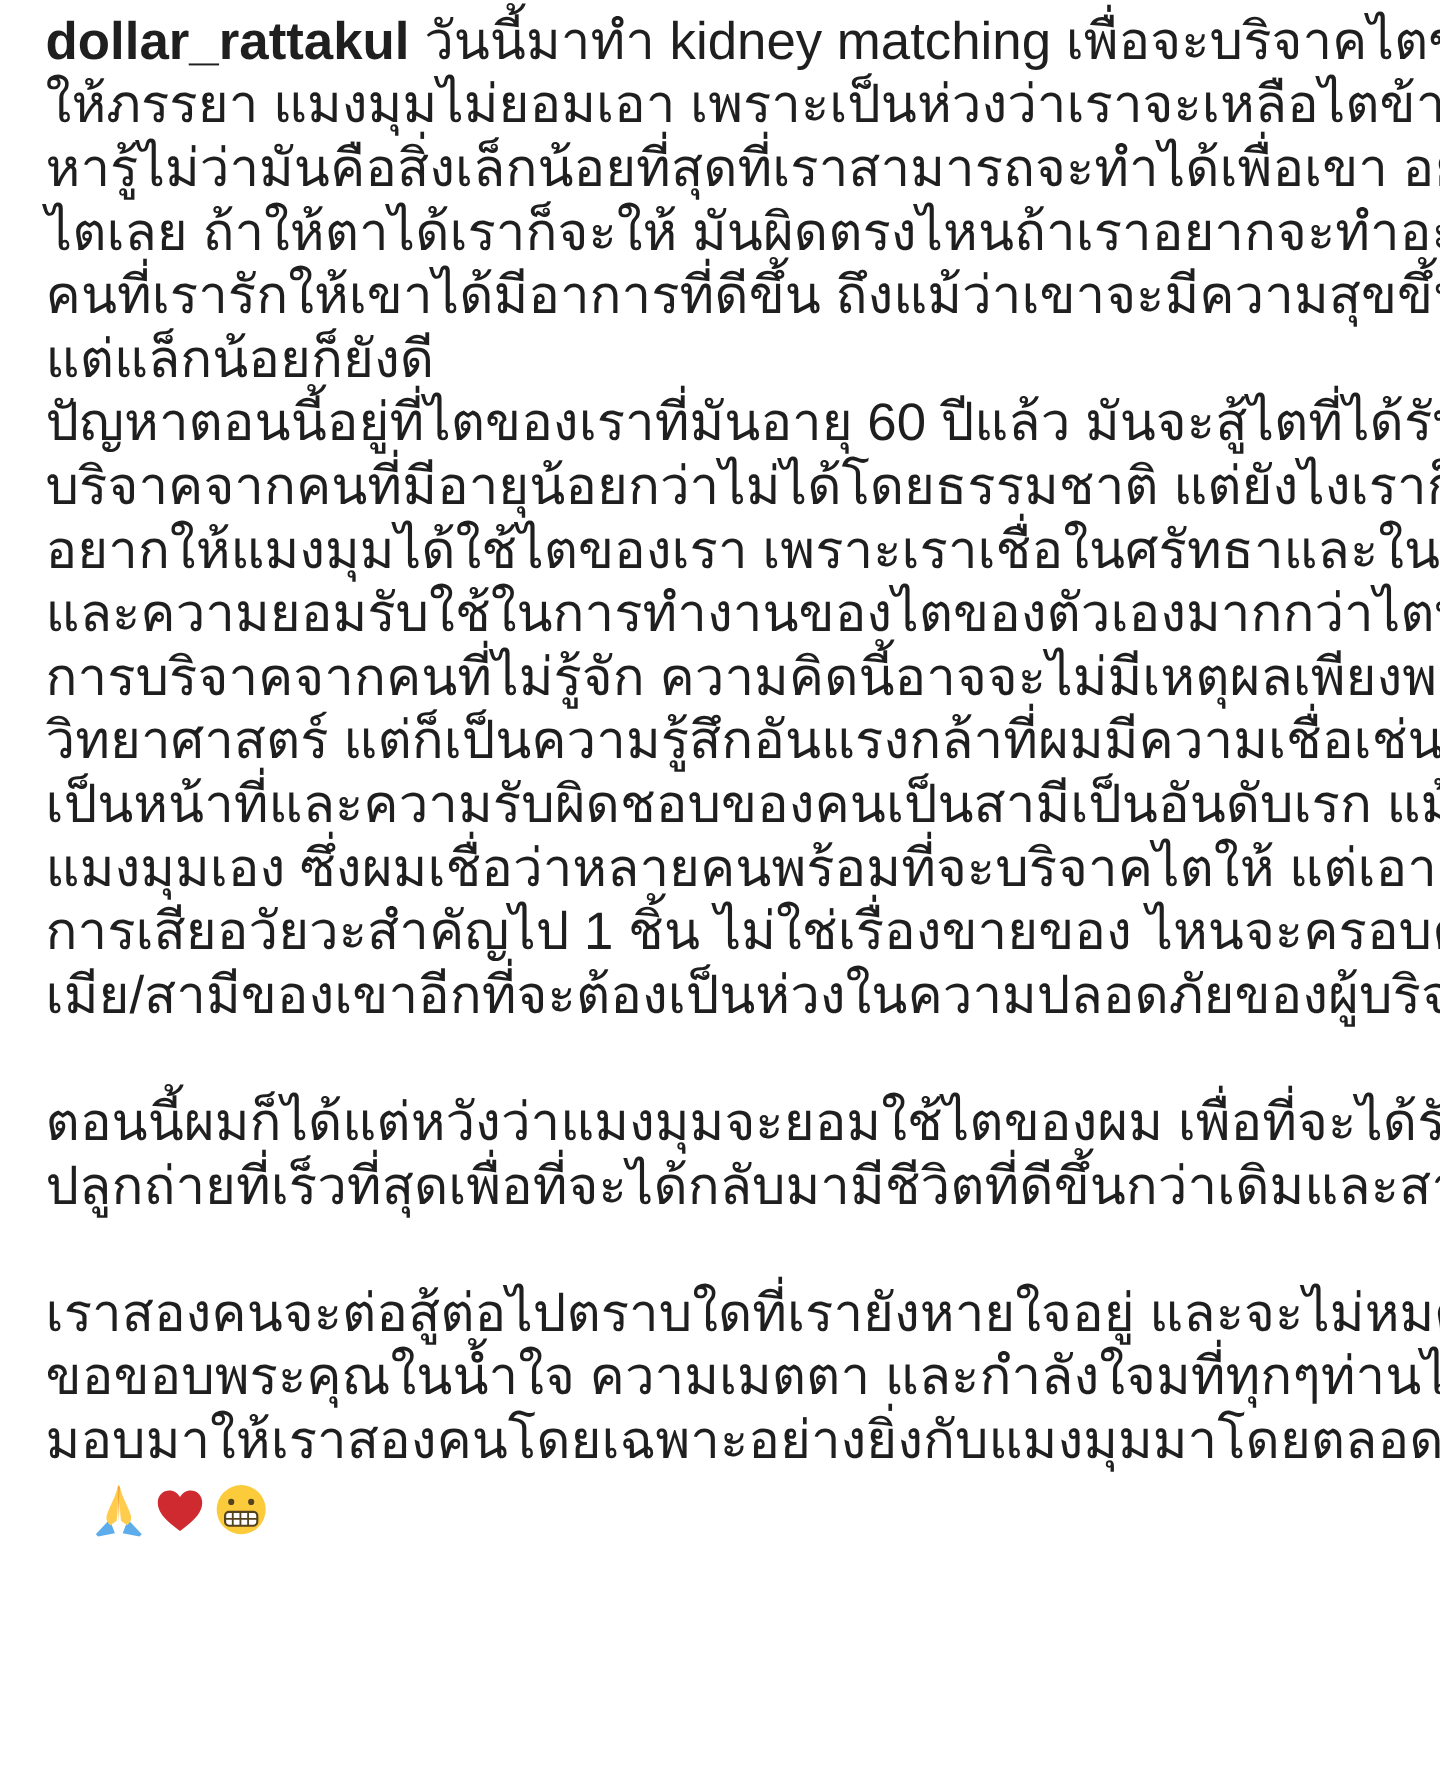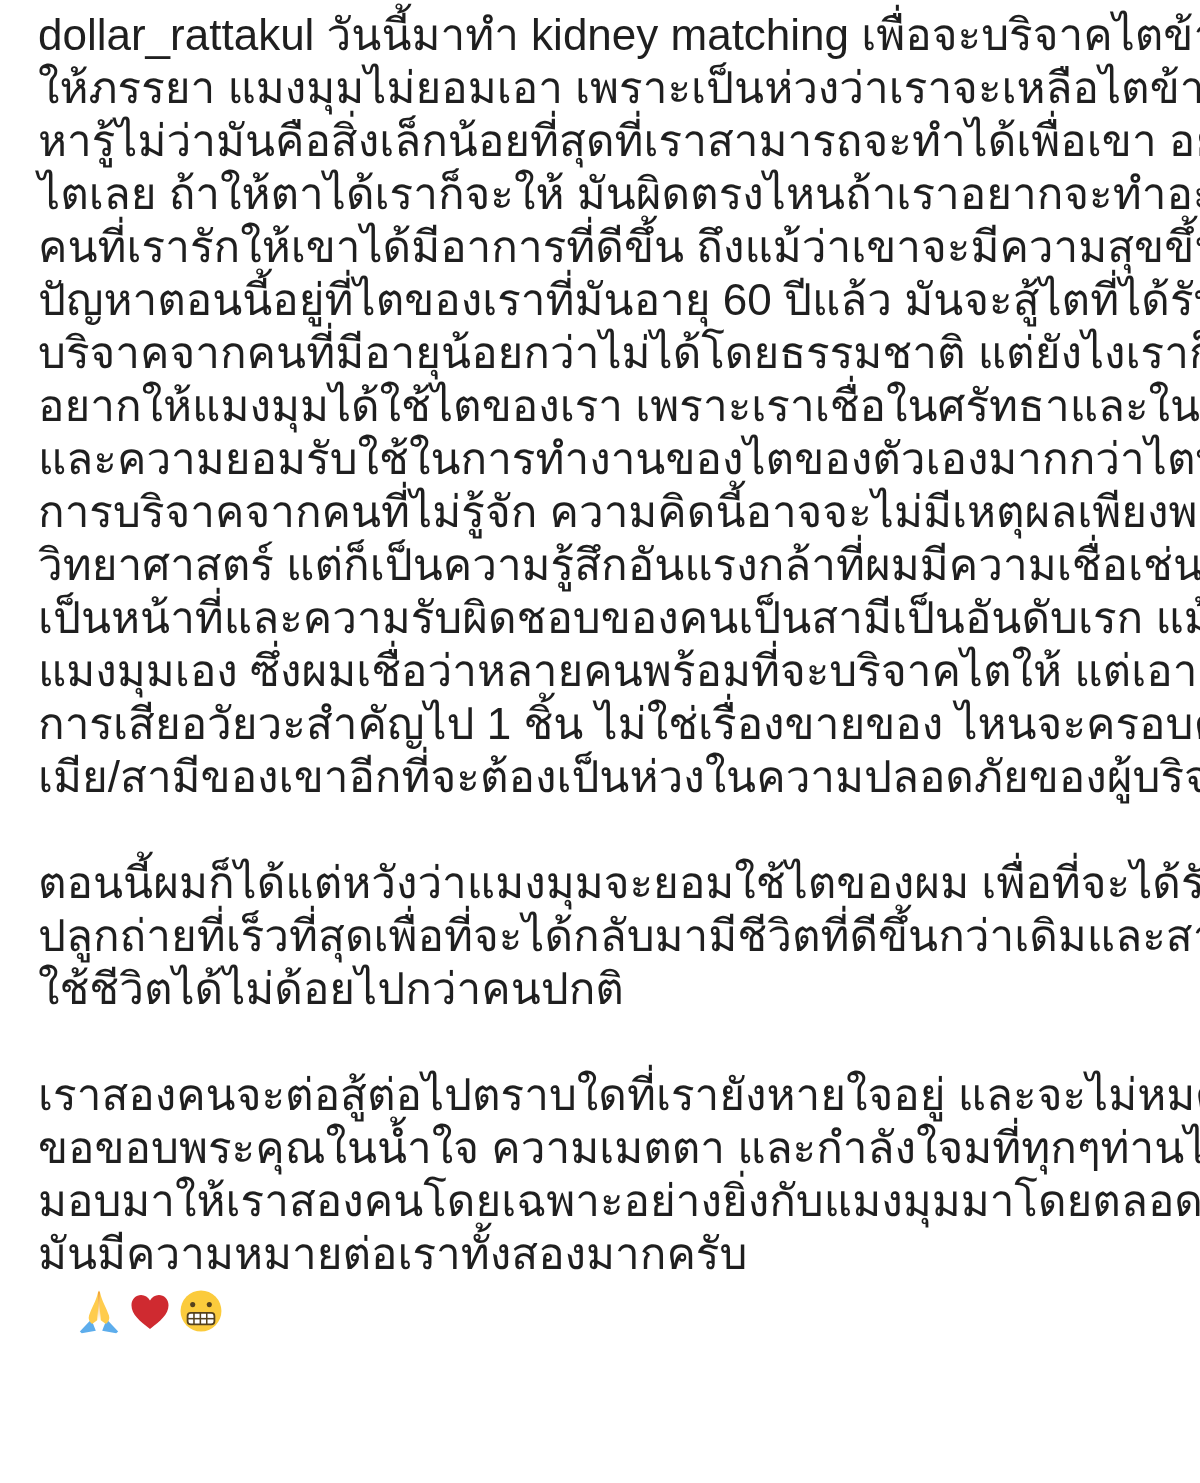--- a/index.html
+++ b/index.html
@@ -17,21 +17,21 @@
     font-family: "Liberation Sans", "DejaVu Sans", sans-serif;
     font-size: 44px;
     line-height: 53px;
     color: #1f1f1f;
   }
   .line {
     height: 53px;
     white-space: nowrap;
   }
   .bold {
-    font-weight: normal;
+    font-weight: bold;
   }
   .emoji-row {
     display: flex;
     align-items: center;
     gap: 5px;
     height: 53px;
     padding: 4px 0 0 38px;
   }
   .emoji {
     width: 46px;
@@ -42,39 +42,38 @@
 </head>
 <body>
 
 <div class="caption">
   <div>
       <div class="line"><span class="bold">dollar_rattakul</span> วันนี้มาทำ kidney matching เพื่อจะบริจาคไตข้างหนึ่ง</div>
       <div class="line">ให้ภรรยา แมงมุมไม่ยอมเอา เพราะเป็นห่วงว่าเราจะเหลือไตข้างเดียว</div>
       <div class="line">หารู้ไม่ว่ามันคือสิ่งเล็กน้อยที่สุดที่เราสามารถจะทำได้เพื่อเขา อย่าว่าแต่</div>
       <div class="line">ไตเลย ถ้าให้ตาได้เราก็จะให้ มันผิดตรงไหนถ้าเราอยากจะทำอะไรให้</div>
       <div class="line">คนที่เรารักให้เขาได้มีอาการที่ดีขึ้น ถึงแม้ว่าเขาจะมีความสุขขึ้นมาเพียง</div>
+      <div class="line">แต่แล็กน้อยก็ยังดี</div>
       <div class="line">ปัญหาตอนนี้อยู่ที่ไตของเราที่มันอายุ 60 ปีแล้ว มันจะสู้ไตที่ได้รับการ</div>
       <div class="line">บริจาคจากคนที่มีอายุน้อยกว่าไม่ได้โดยธรรมชาติ แต่ยังไงเราก็ยัง</div>
       <div class="line">อยากให้แมงมุมได้ใช้ไตของเรา เพราะเราเชื่อในศรัทธาและในความรัก</div>
       <div class="line">และความยอมรับใช้ในการทำงานของไตของตัวเองมากกว่าไตที่ได้จาก</div>
       <div class="line">การบริจาคจากคนที่ไม่รู้จัก ความคิดนี้อาจจะไม่มีเหตุผลเพียงพอทาง</div>
       <div class="line">วิทยาศาสตร์ แต่ก็เป็นความรู้สึกอันแรงกล้าที่ผมมีความเชื่อเช่นนั้นว่า</div>
       <div class="line">เป็นหน้าที่และความรับผิดชอบของคนเป็นสามีเป็นอันดับเรก แม้กระทั่ง</div>
       <div class="line">แมงมุมเอง ซึ่งผมเชื่อว่าหลายคนพร้อมที่จะบริจาคไตให้ แต่เอาเข้าจริง</div>
       <div class="line">การเสียอวัยวะสำคัญไป 1 ชิ้น ไม่ใช่เรื่องขายของ ไหนจะครอบครัวลูก</div>
       <div class="line">เมีย/สามีของเขาอีกที่จะต้องเป็นห่วงในความปลอดภัยของผู้บริจาค</div>
       <div class="line">&nbsp;</div>
       <div class="line">ตอนนี้ผมก็ได้แต่หวังว่าแมงมุมจะยอมใช้ไตของผม เพื่อที่จะได้รับการ</div>
       <div class="line">ปลูกถ่ายที่เร็วที่สุดเพื่อที่จะได้กลับมามีชีวิตที่ดีขึ้นกว่าเดิมและสามารถ</div>
-      <div class="line">ใช้ชีวิตได้ไม่ด้อยไปกว่าคนปกติ</div>
       <div class="line">&nbsp;</div>
       <div class="line">เราสองคนจะต่อสู้ต่อไปตราบใดที่เรายังหายใจอยู่ และจะไม่หมดความ</div>
       <div class="line">ขอขอบพระคุณในน้ำใจ ความเมตตา และกำลังใจมที่ทุกๆท่านได้กรุณา</div>
       <div class="line">มอบมาให้เราสองคนโดยเฉพาะอย่างยิ่งกับแมงมุมมาโดยตลอดครับ</div>
-      <div class="line">มันมีความหมายต่อเราทั้งสองมากครับ</div>
     </div>
 
   <div class="emoji-row">
     <span aria-label="🙏">
       <svg class="emoji" viewBox="0 0 36 36" aria-hidden="true">
         <polygon points="3,34 12,24.5 15.5,33.5 4.5,35.5" fill="#5dadec"></polygon>
         <polygon points="33,34 24,24.5 20.5,33.5 31.5,35.5" fill="#5dadec"></polygon>
         <path d="M17.2,3.5 C15.8,10 12.2,15.5 10.2,21.5 C9.4,24 10.4,26.5 12.6,28.2 L16.6,25.2 C17.4,18 17.8,10.5 17.2,3.5 Z" fill="#ffcc4d"></path>
         <path d="M18.8,3.5 C20.2,10 23.8,15.5 25.8,21.5 C26.6,24 25.6,26.5 23.4,28.2 L19.4,25.2 C18.6,18 18.2,10.5 18.8,3.5 Z" fill="#ffcc4d"></path>
         <path d="M17.2,3.5 L18,2 L18.8,3.5 C18.4,11 18.4,18 18,25.5 C17.8,18 17.4,11 17.2,3.5 Z" fill="#f4a733"></path>

